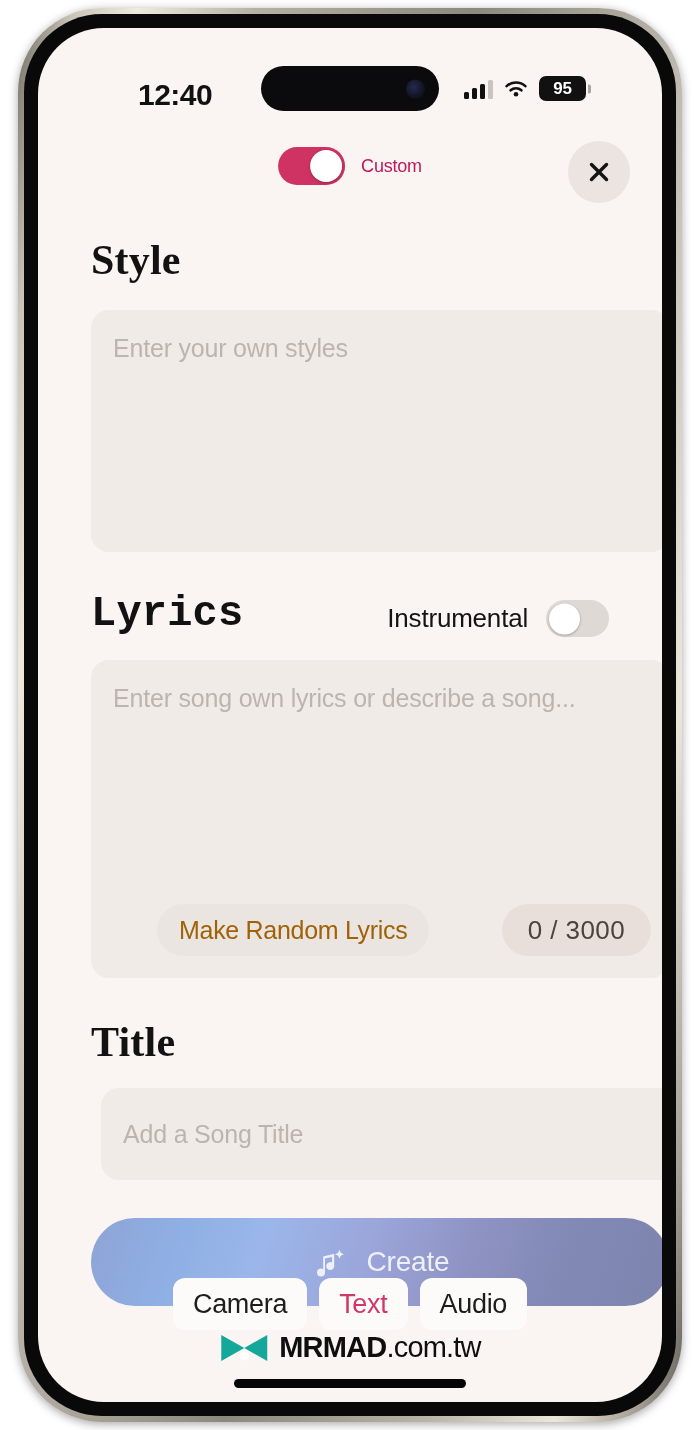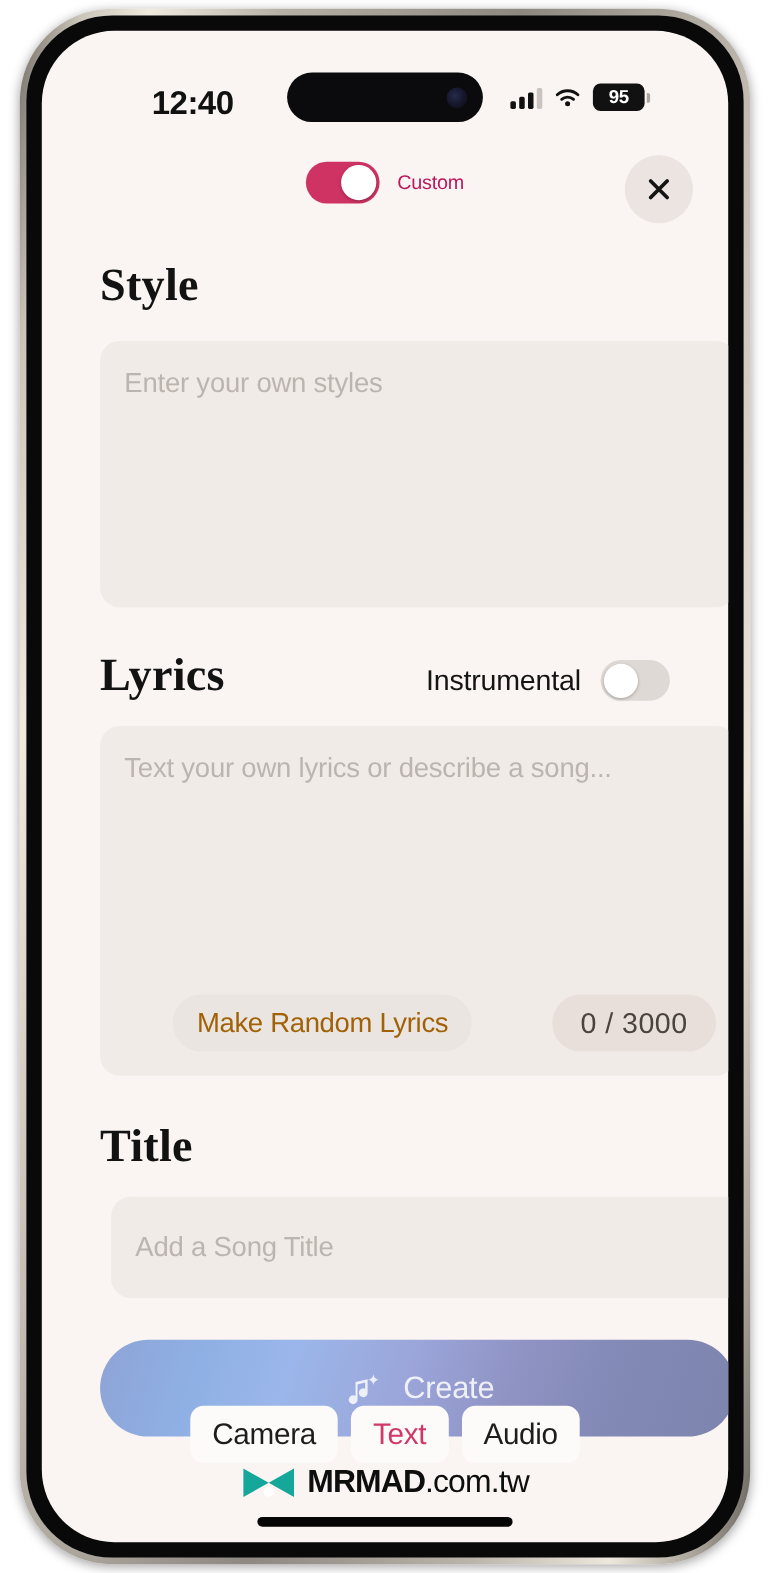--- a/index.html
+++ b/index.html
@@ -133,21 +133,21 @@
 
   
   #style-heading { position: absolute; left: 53px; top: 18px; }
   #style-field {
     position: absolute; left: 53px; top: 92px;
     width: 578px; height: 242px;
   }
   #style-placeholder { position: absolute; left: 22px; top: 24px; }
 
   
-  #lyrics-heading { position: absolute; left: 53px; top: 372px; }
+  #lyrics-heading { position: absolute; left: 53px; top: 372px; font-family: Liberation Mono, monospace; }
   #instrumental-group {
     position: absolute; right: 53px; top: 382px;
     display: flex; align-items: center; gap: 18px;
   }
   #instrumental-label { font-size: 26px; color: #141414; letter-spacing: -.2px; }
   #instrumental-switch { width: 63px; height: 37px; background: #dfd9d5; }
   #instrumental-switch .knob { width: 31px; height: 31px; left: 3px; }
   #lyrics-field {
     position: absolute; left: 53px; top: 442px;
     width: 578px; height: 318px;
@@ -287,21 +287,21 @@
         </div>
 
         <h2 id="lyrics-heading" class="section-heading">Lyrics</h2>
         <div id="instrumental-group">
           <span id="instrumental-label">Instrumental</span>
           <div id="instrumental-switch" class="switch">
             <div class="knob"></div>
           </div>
         </div>
         <div id="lyrics-field" class="field-box">
-          <span id="lyrics-placeholder" class="placeholder">Text your own lyrics or describe a song...</span>
+          <span id="lyrics-placeholder" class="placeholder">Enter song own lyrics or describe a song...</span>
           <button id="random-lyrics-button">Make Random Lyrics</button>
           <div id="char-counter">0 / 3000</div>
         </div>
 
         <h2 id="title-heading" class="section-heading">Title</h2>
         <div id="title-field" class="field-box">
           <span id="title-placeholder" class="placeholder">Add a Song Title</span>
         </div>
 
         <button id="create-button">

